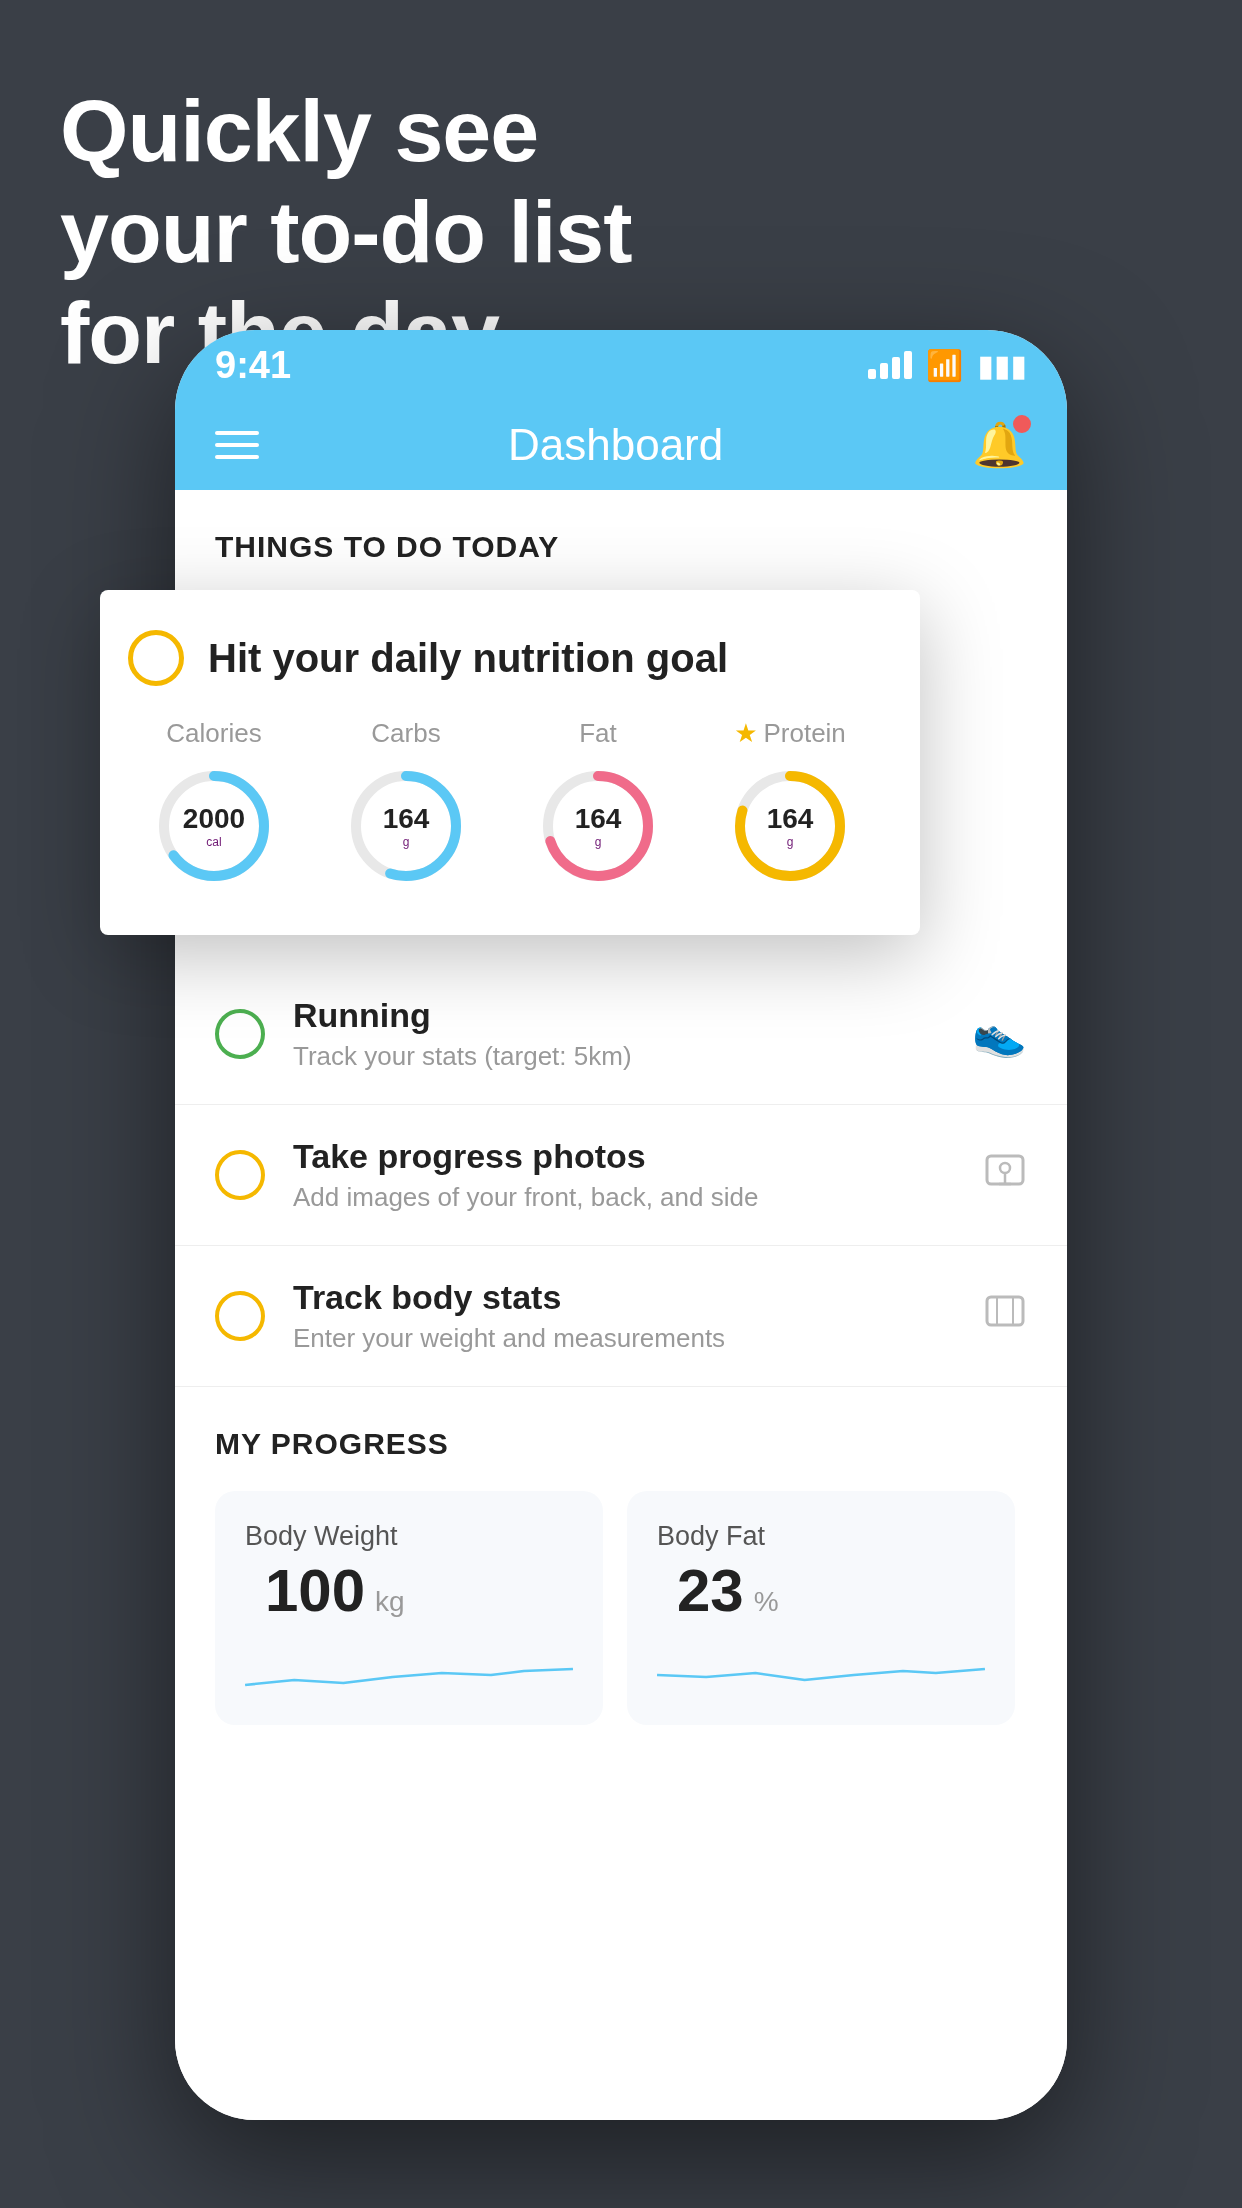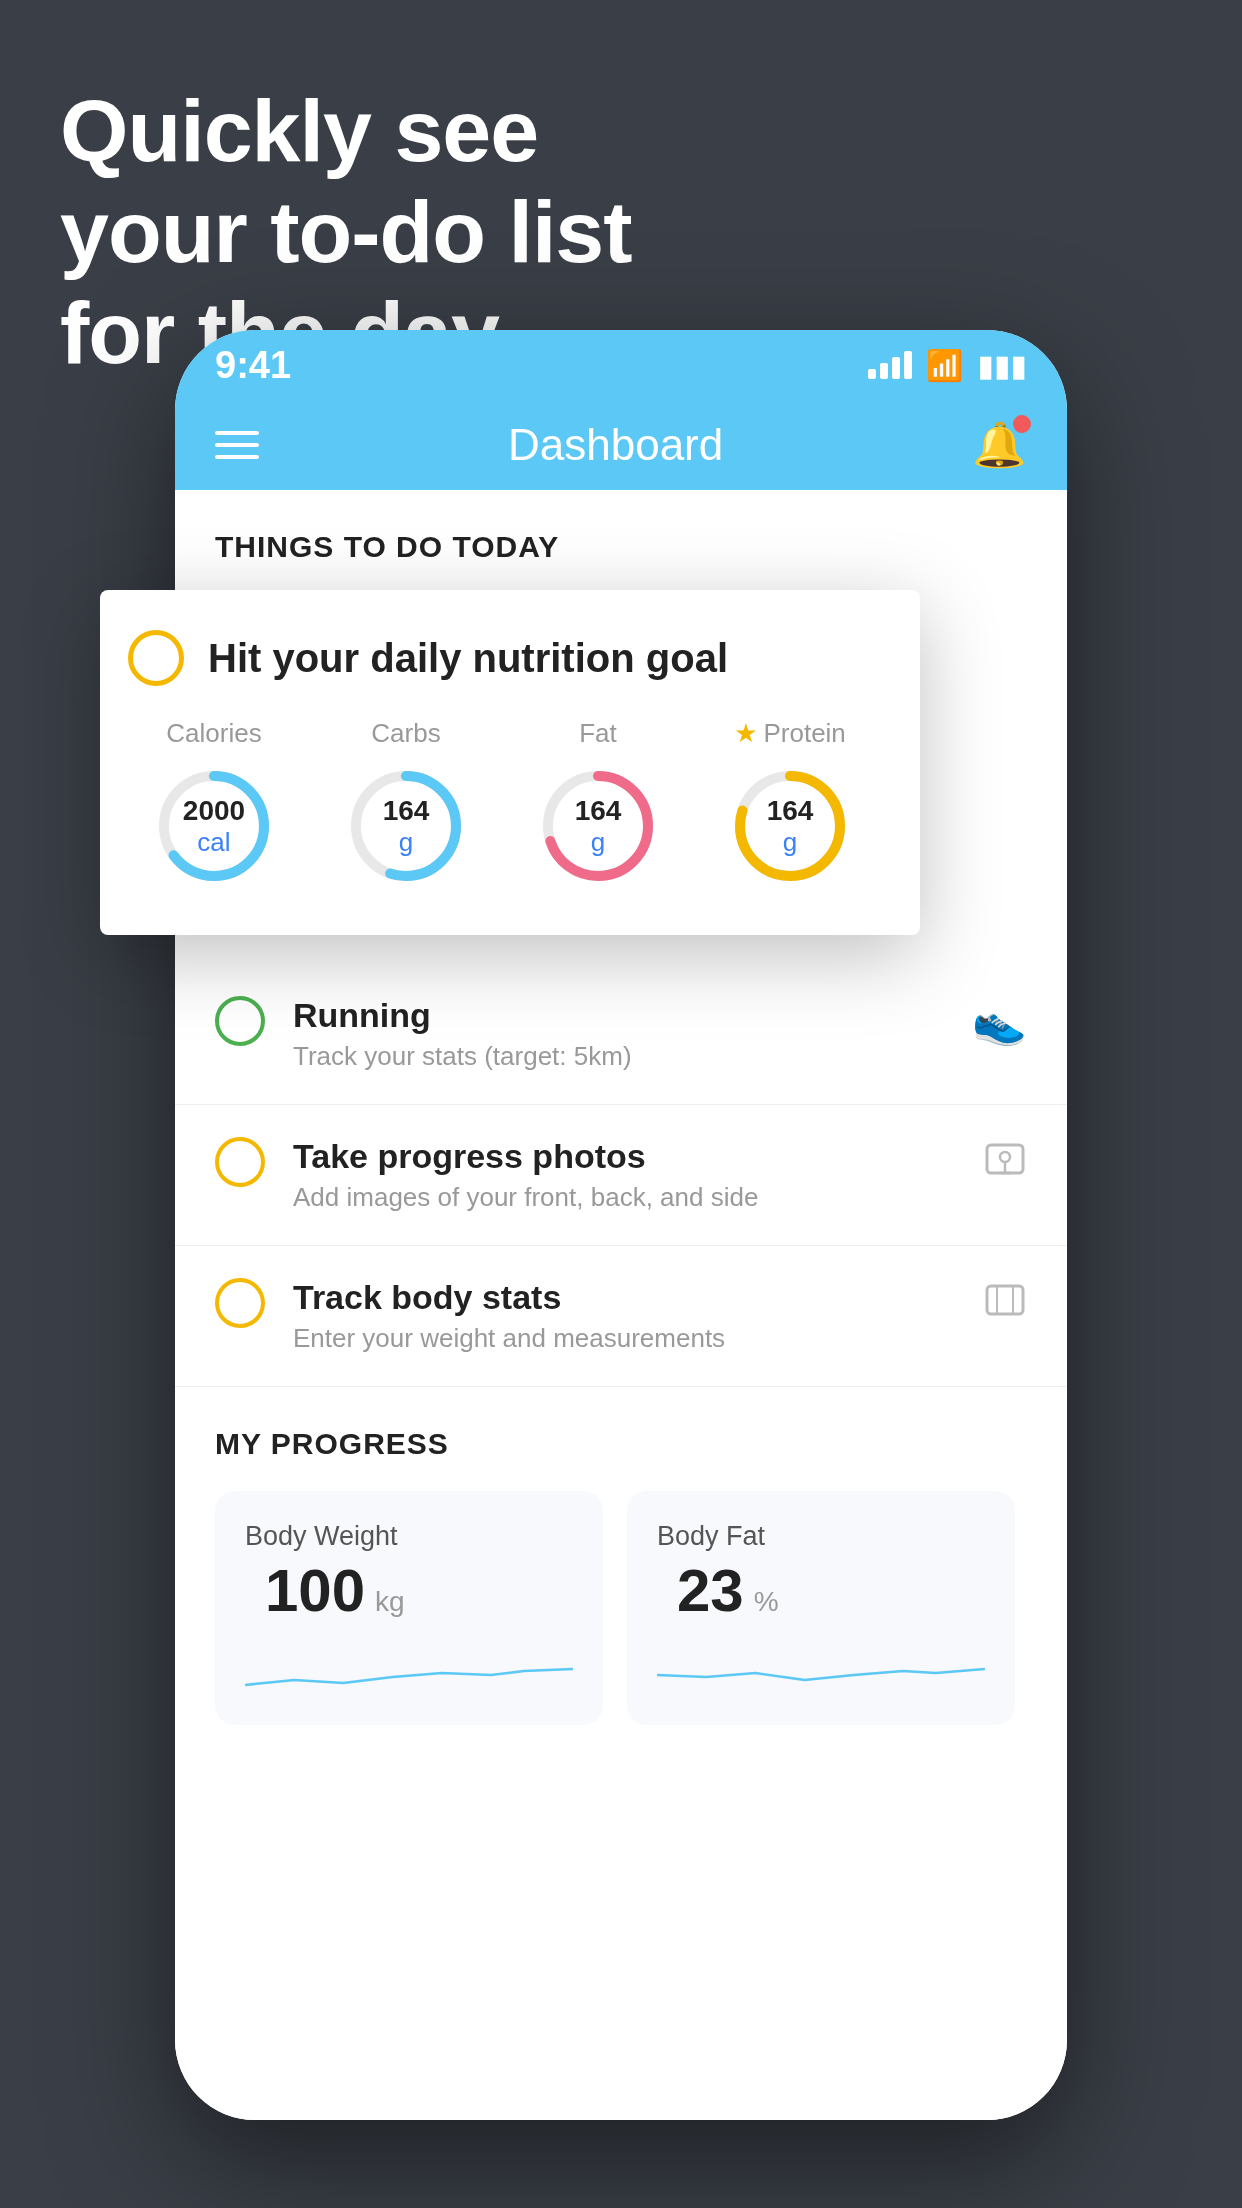--- a/index.html
+++ b/index.html
@@ -202,32 +202,33 @@
       transform: translate(-50%, -50%);
       text-align: center;
     }
     .donut-value {
       font-size: 28px;
       font-weight: 700;
       color: #222;
       display: block;
     }
     .donut-unit {
-      font-size: 26px;
-      color: #3b82f6;
+      font-size: 12px;
+      color: #701a75;
       display: block;
     }
 
     
     .todo-list {
       background: white;
       margin-top: 380px;
     }
     .todo-item {
       display: flex;
+      align-items: center;
       padding: 32px 40px;
       border-bottom: 1px solid #eee;
       gap: 28px;
     }
     .todo-circle {
       width: 50px;
       height: 50px;
       border-radius: 50%;
       border: 4px solid;
       flex-shrink: 0;

